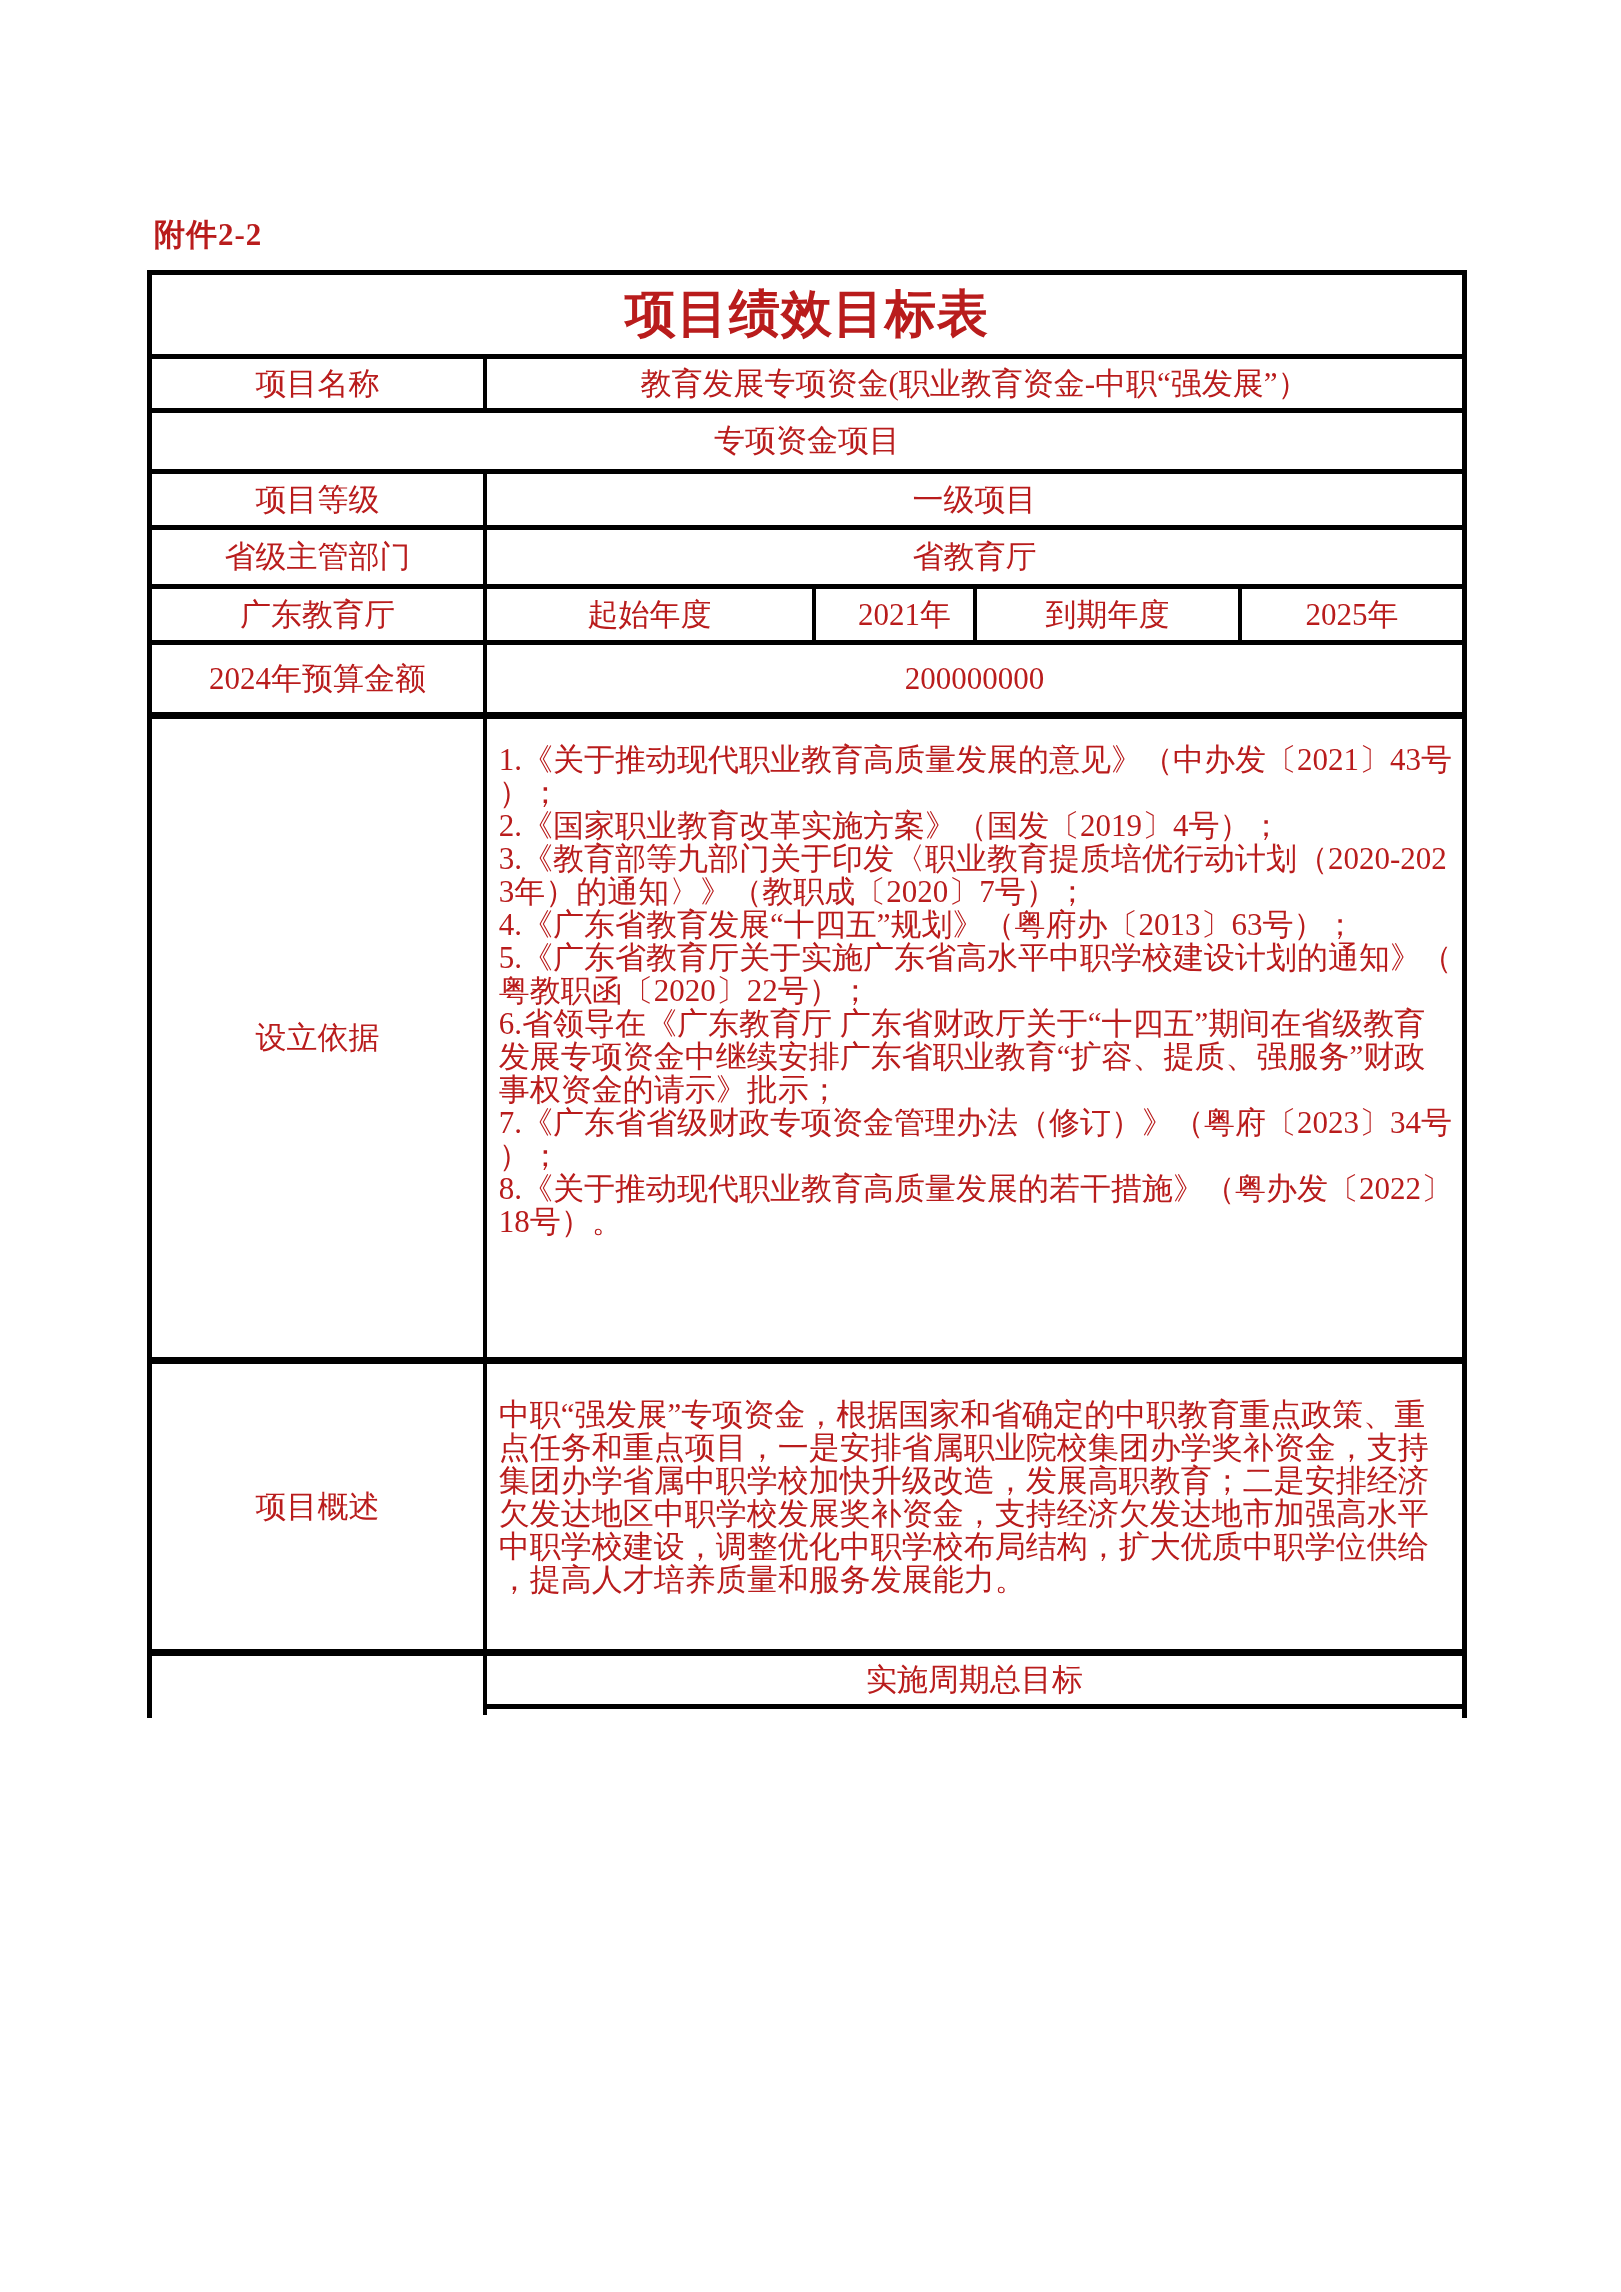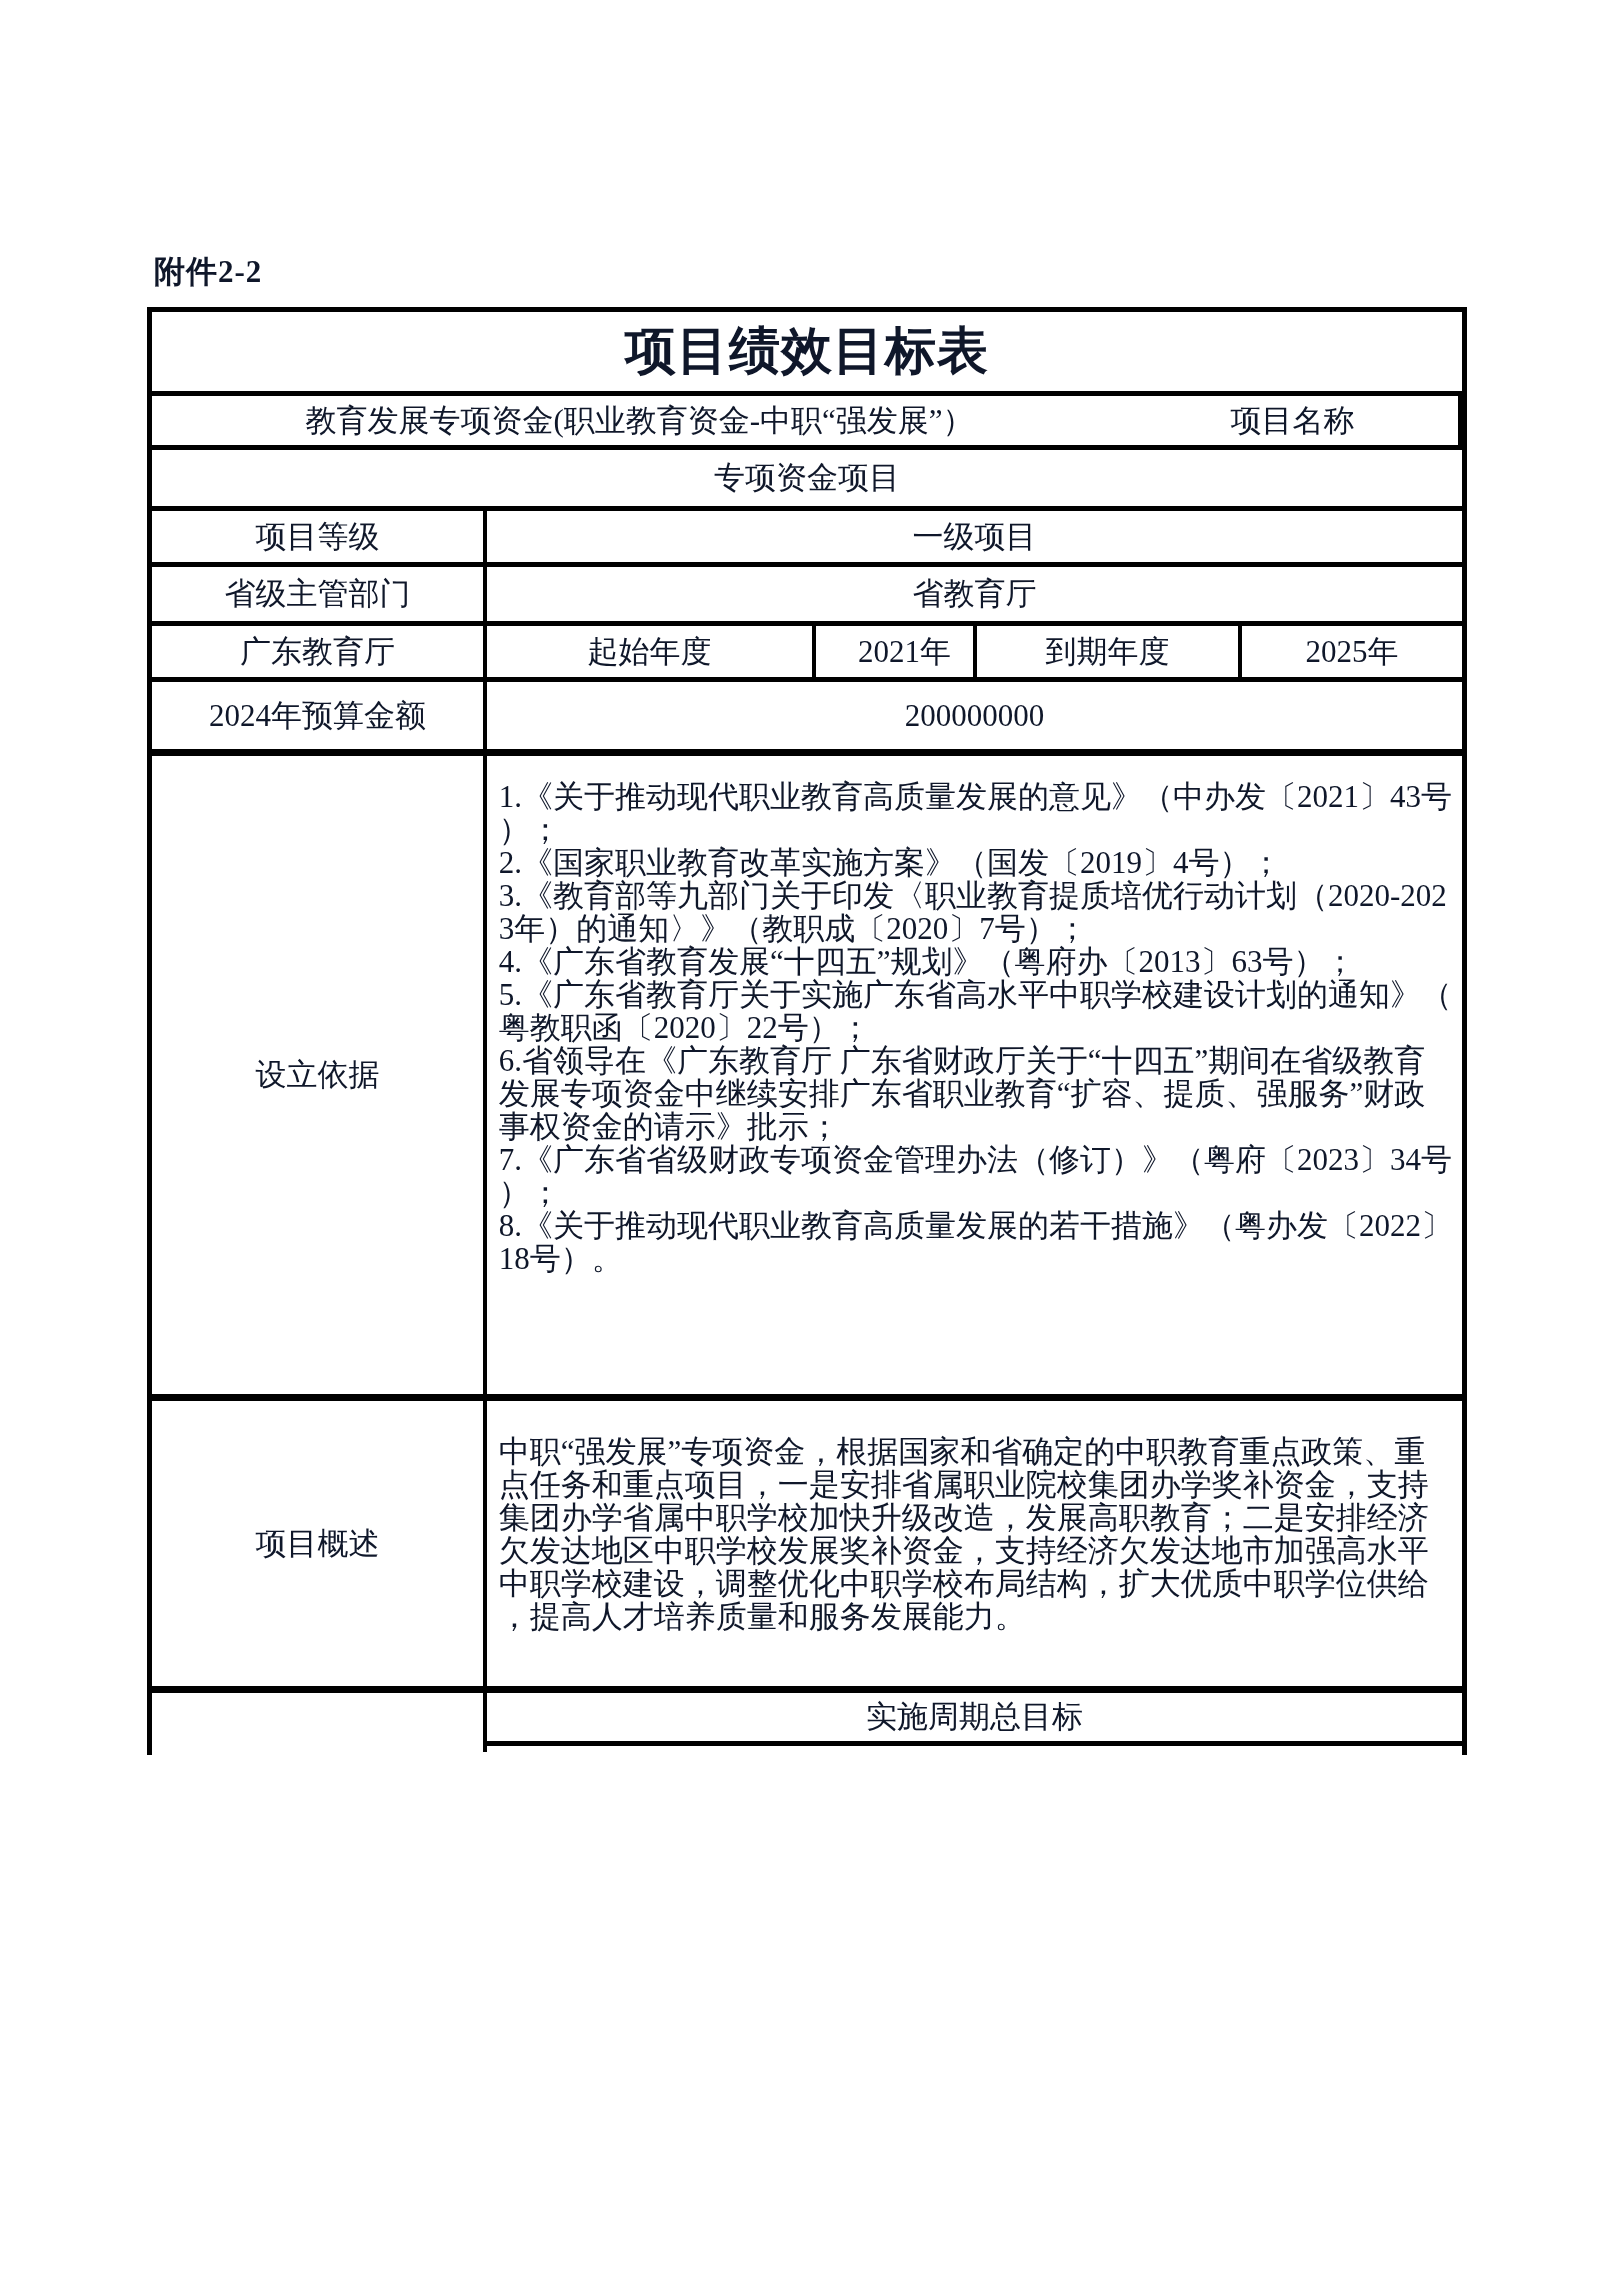--- a/index.html
+++ b/index.html
@@ -2,23 +2,22 @@
 <html><head>
 <meta charset="utf-8">
 <style>
   html, body { margin: 0; padding: 0; background: #ffffff; }
   .page {
     position: relative;
     width: 1621px;
     height: 2104px;
     background: #ffffff;
     font-family: "Liberation Serif", "DejaVu Serif", serif;
-    color: #0f172a;
+    color: #b91c1c;
     overflow: hidden;
-    margin-top: 37px;
   }
   .attachment {
     position: absolute;
     left: 154px;
     top: 214px;
     font-size: 31px;
     font-weight: bold;
     letter-spacing: 1px;
   }
   .doc-table {
@@ -97,22 +96,22 @@
 
   <div class="doc-table">
 
     <div class="row title-row">
       <div class="cell title-cell">
         <span class="title-text">项目绩效目标表</span>
       </div>
     </div>
 
     <div class="row r-name">
+      <div class="cell divider label-col">项目名称</div>
       <div class="cell value-col">教育发展专项资金(职业教育资金-中职“强发展”）</div>
-      <div class="cell divider label-col">项目名称</div>
     </div>
 
     <div class="row r-type">
       <div class="cell value-col">专项资金项目</div>
     </div>
 
     <div class="row r-grade">
       <div class="cell divider label-col">项目等级</div>
       <div class="cell value-col">一级项目</div>
     </div>

